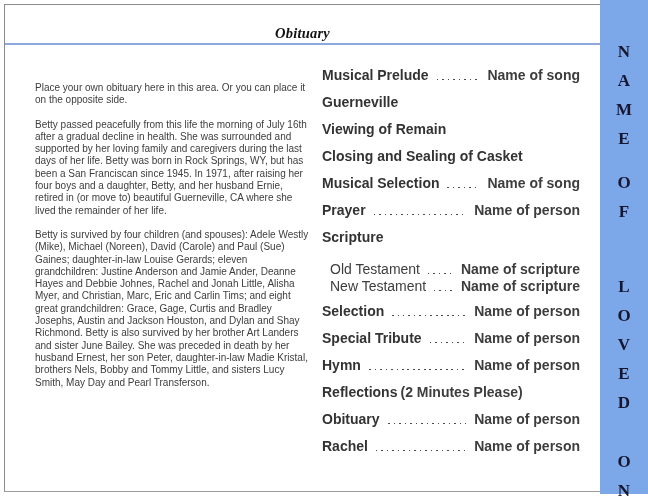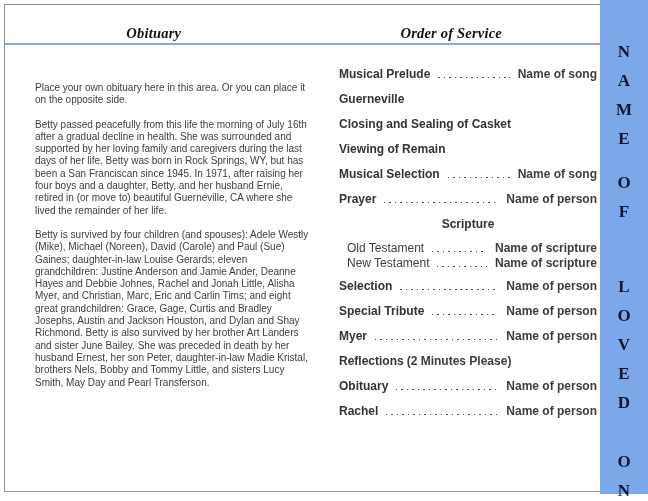--- a/index.html
+++ b/index.html
@@ -21,31 +21,31 @@
     font-size:14.5px;color:#111111;letter-spacing:.2px;
   }
   .header-divider{position:absolute;left:5px;top:43px;width:595px;height:2px;background:#8fa8dc;}
   
   .obituary-col{
     position:absolute;left:35px;top:66px;width:276px;
     font-size:10px;line-height:12.3px;color:#3d3d3d;margin-top:16px;
   }
   .obituary-col p{margin:0 0 12px 0;}
   
-  .oos-col{position:absolute;left:339px;top:67px;width:258px;font-size:12px;color:#3d3d3d;}
+  .oos-col{position:absolute;left:322px;top:67px;width:258px;font-size:14px;color:#3d3d3d;}
   .oos-row{display:flex;align-items:baseline;margin-bottom:11px;}
   .oos-label{font-weight:bold;white-space:nowrap;color:#333333;}
   .oos-sublabel{white-space:nowrap;color:#3d3d3d;}
   .oos-value{white-space:nowrap;color:#3d3d3d;font-weight:bold;}
   .leader{
     flex:1 1 auto;height:1.5px;margin:0 8px;align-self:flex-end;margin-bottom:3px;
     background:repeating-linear-gradient(to right,#4a4a4a 0 1.5px,transparent 1.5px 5.5px);
   }
   .oos-group{margin-bottom:9px;}
-  .oos-group .oos-row{margin-bottom:10px;justify-content:center;}
+  .oos-group .oos-row{margin-bottom:16px;}
   .oos-subrow{display:flex;align-items:flex-end;margin-bottom:1px;padding-left:8px;}
   .suffix{font-weight:bold;margin-left:3px;}
   
   .sidebar{
     position:absolute;left:600px;top:0;width:48px;height:494px;background:#7ca7e8;
     display:flex;flex-direction:column;align-items:center;box-sizing:border-box;padding-top:42px;
   }
   .vword{
     writing-mode:vertical-rl;text-orientation:upright;
     font-family:"Liberation Serif",serif;font-weight:bold;font-size:17px;color:#16162e;
@@ -57,23 +57,20 @@
 </style>
 </head>
 <body>
 
 <div class="page-frame"></div>
 
 <div class="header-row">
   <div class="header-cell">
     <span class="header-title">Obituary</span>
   </div>
-  <div class="header-cell">
-    <span class="header-title">Order of Service</span>
-  </div>
 </div>
 <div class="header-divider"></div>
 
 <div class="obituary-col">
   <p>Place your own obituary here in this area. Or you can place it on the opposite side.</p>
   <p>Betty passed peacefully from this life the morning of July 16th after a gradual decline in health.  She was surrounded and supported by her loving family and caregivers during the last days of her life.  Betty was born in Rock Springs, WY, but has been a San Franciscan since 1945.  In 1971, after raising her four boys and a daughter, Betty, and her husband Ernie, retired in (or move to) beautiful Guerneville, CA where she lived the remainder of her life.</p>
   <p>Betty is survived by four children (and spouses): Adele Westly (Mike), Michael (Noreen), David (Carole) and Paul (Sue) Gaines;  daughter-in-law Louise Gerards;  eleven grandchildren: Justine Anderson and Jamie Ander, Deanne Hayes and Debbie Johnes, Rachel and Jonah Little, Alisha Myer, and Christian, Marc, Eric and Carlin Tims;  and eight great grandchildren: Grace, Gage, Curtis and Bradley Josephs, Austin and Jackson Houston, and Dylan and Shay Richmond.  Betty is also survived by her brother Art Landers and sister June Bailey.  She was preceded in death by her husband Ernest, her son Peter, daughter-in-law Madie Kristal, brothers Nels, Bobby and Tommy Little, and sisters Lucy Smith, May Day and Pearl Transferson.</p>
 </div>
 
 <div class="oos-col">
@@ -82,25 +79,25 @@
     <span class="oos-label">Musical Prelude</span>
     <span class="leader"></span>
     <span class="oos-value">Name of song</span>
   </div>
 
   <div class="oos-row">
     <span class="oos-label">Guerneville</span>
   </div>
 
   <div class="oos-row">
-    <span class="oos-label">Closing and Sealing of Casket</span>
+    <span class="oos-label">Viewing of Remain</span>
   </div>
 
   <div class="oos-row">
-    <span class="oos-label">Viewing of Remain</span>
+    <span class="oos-label">Closing and Sealing of Casket</span>
   </div>
 
   <div class="oos-row">
     <span class="oos-label">Musical Selection</span>
     <span class="leader"></span>
     <span class="oos-value">Name of song</span>
   </div>
 
   <div class="oos-row">
     <span class="oos-label">Prayer</span>
@@ -130,21 +127,21 @@
     <span class="oos-value">Name of person</span>
   </div>
 
   <div class="oos-row">
     <span class="oos-label">Special Tribute</span>
     <span class="leader"></span>
     <span class="oos-value">Name of person</span>
   </div>
 
   <div class="oos-row">
-    <span class="oos-label">Myer</span>
+    <span class="oos-label">Hymn</span>
     <span class="leader"></span>
     <span class="oos-value">Name of person</span>
   </div>
 
   <div class="oos-row">
     <span class="oos-label">Reflections</span>
     <span class="suffix">(2 Minutes Please)</span>
   </div>
 
   <div class="oos-row">

